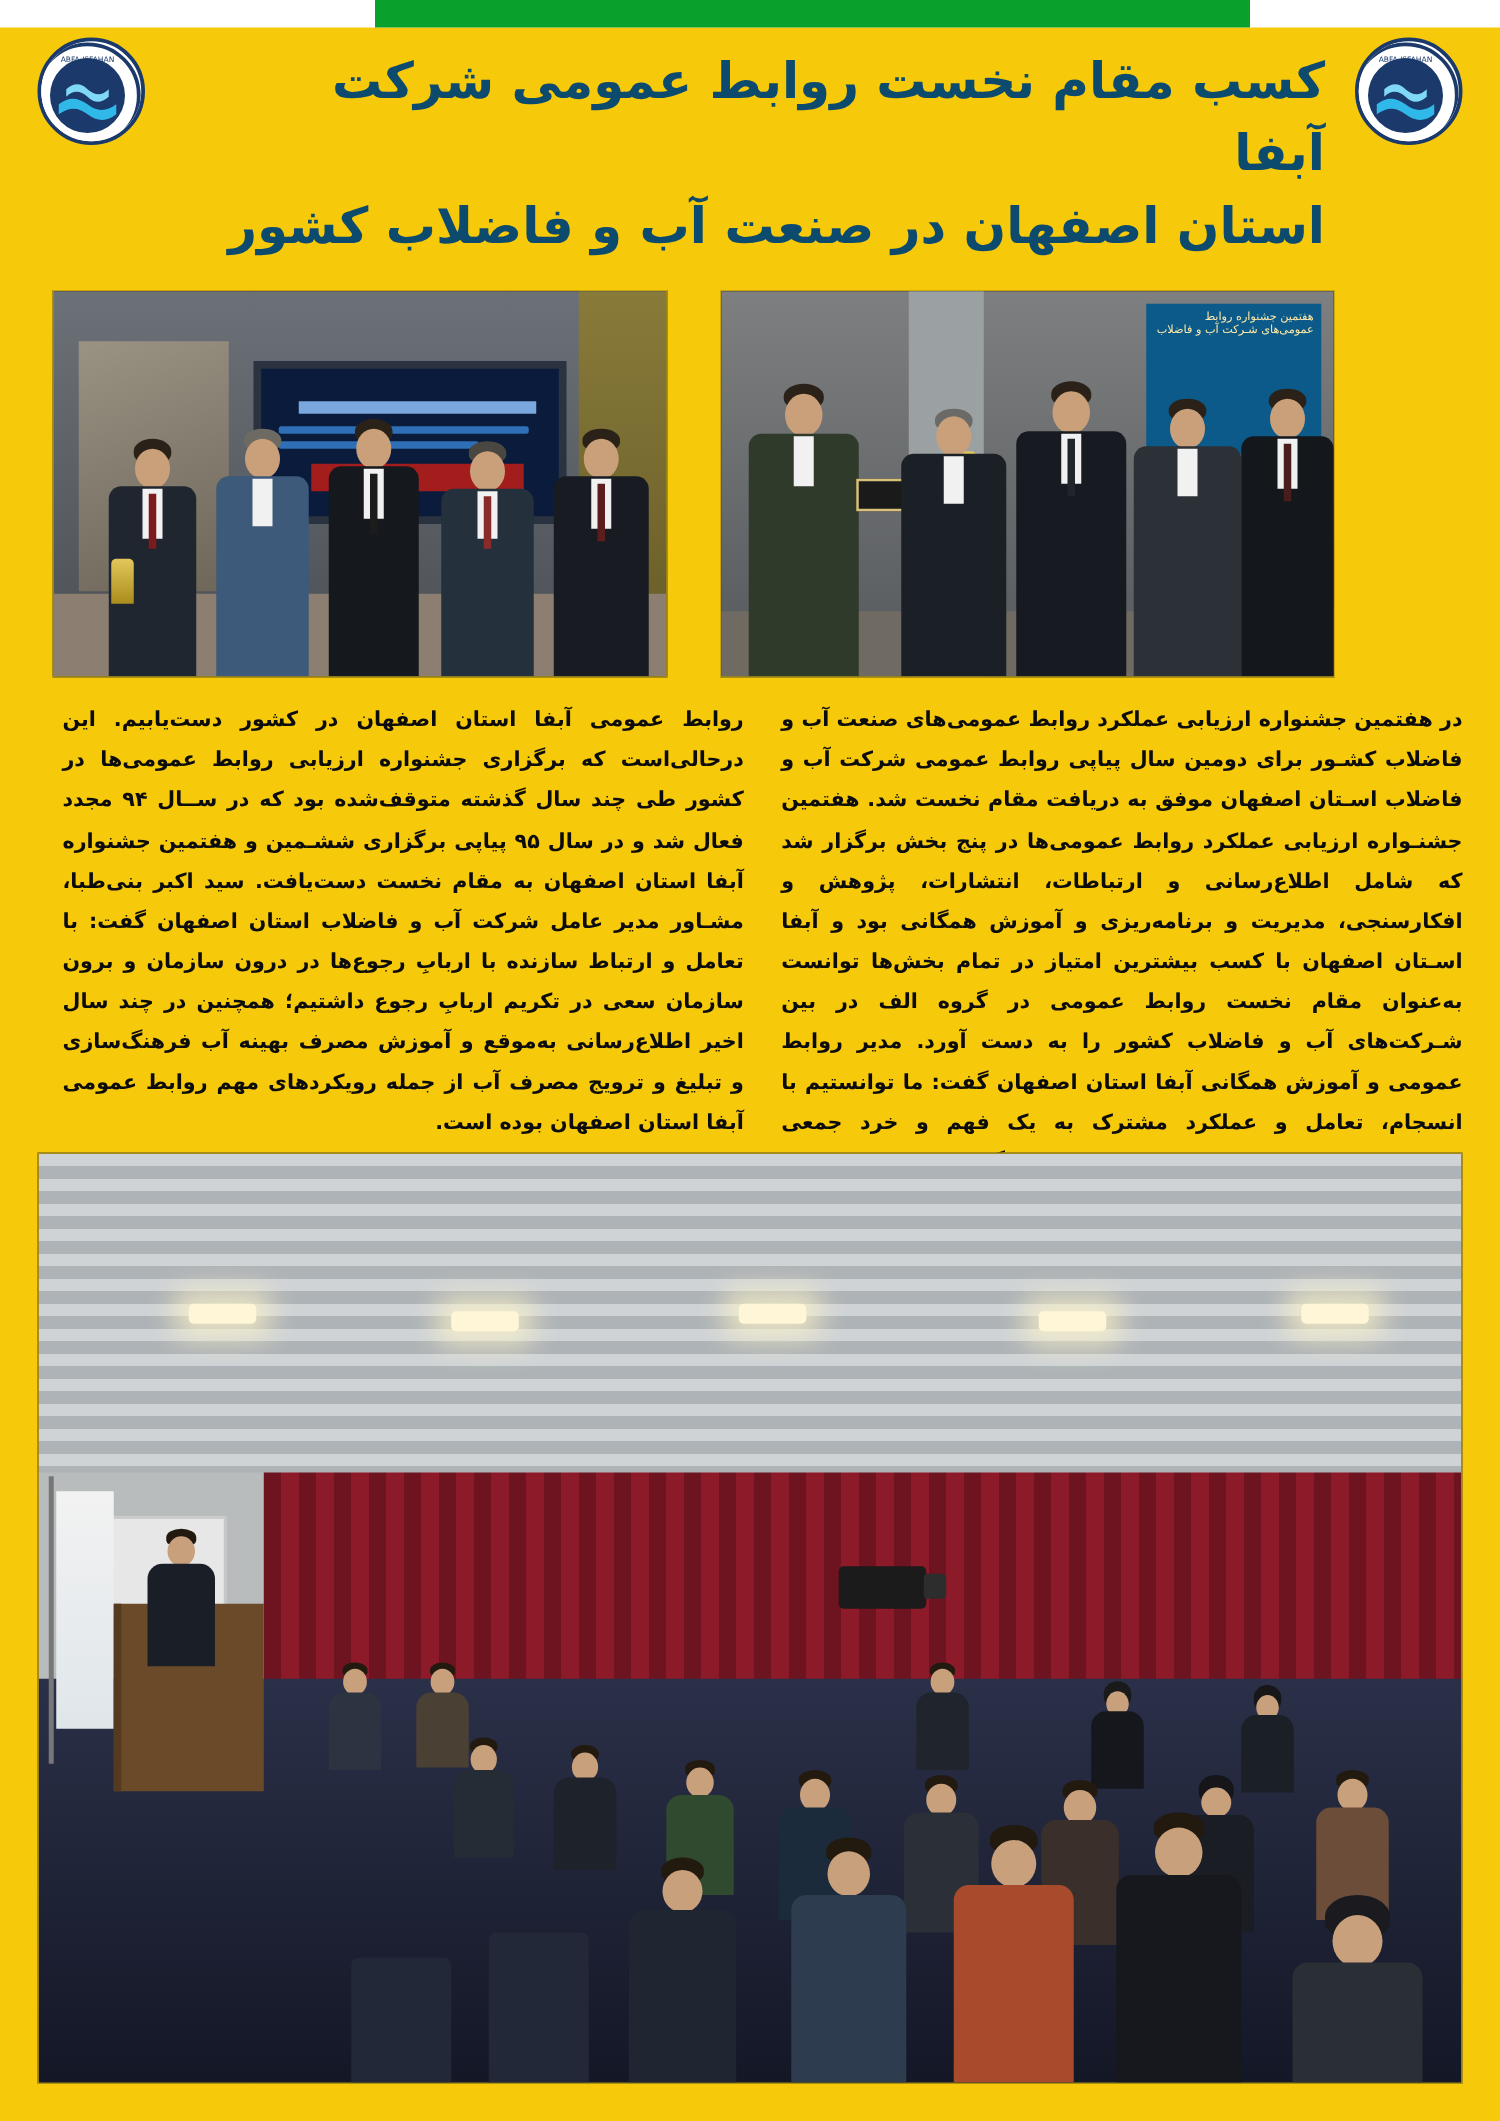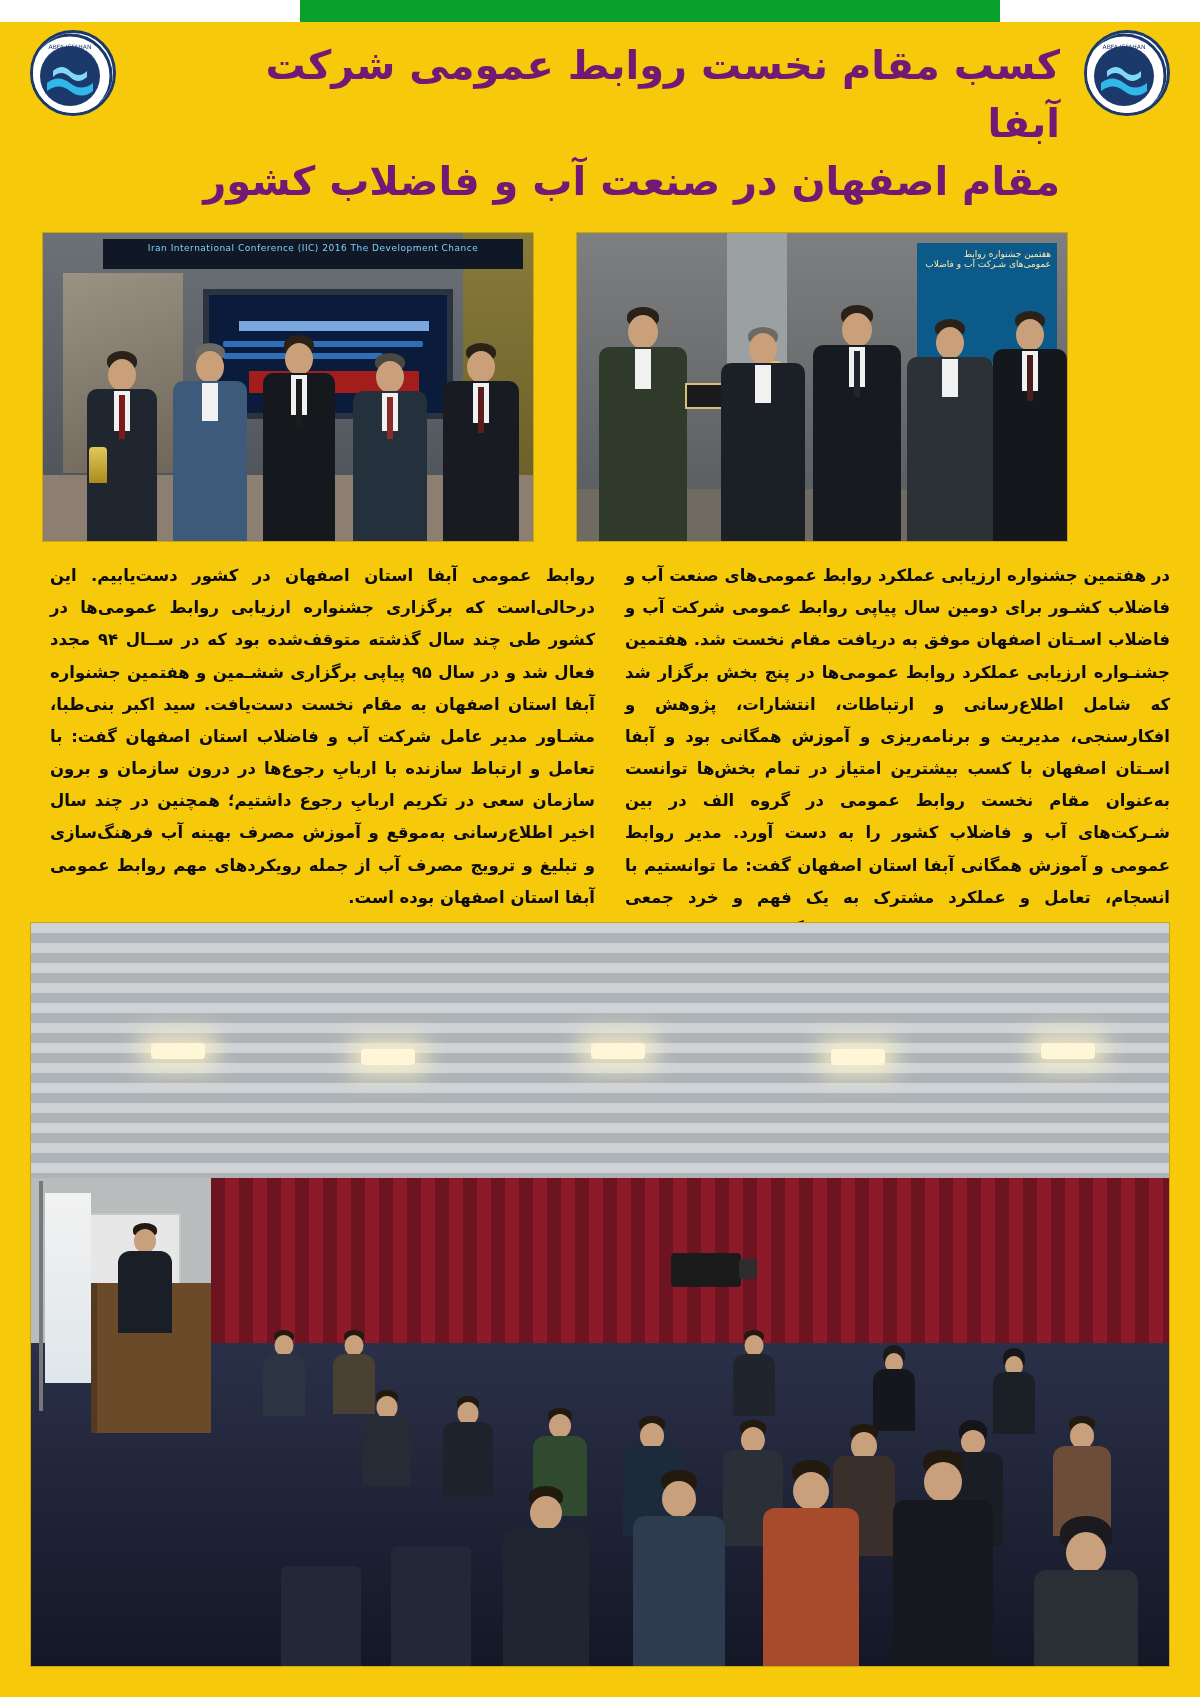--- a/index.html
+++ b/index.html
@@ -46,21 +46,21 @@
   .logo svg { display: block; }
 
   
   .headline {
     position: absolute;
     top: 36px;
     right: 140px;
     width: 880px;
     text-align: right;
     direction: rtl;
-    color: #701a75;
+    color: #0c4a6e;
     font-weight: bold;
     font-size: 40px;
     line-height: 1.45;
     letter-spacing: -0.5px;
     margin-left: 45px;
   }
   .headline .l2 { display: block; }
 
   
   .photo {
@@ -179,29 +179,28 @@
       <circle cx="43" cy="43" r="41" fill="#ffffff" stroke="#1b3a6b" stroke-width="3"></circle>
       <circle cx="43" cy="43" r="30" fill="#1b3a6b"></circle>
       <path d="M20 50 q11 -9 23 0 q11 9 23 0 v8 q-11 9 -23 0 q-11 -9 -23 0 z" fill="#2fb8e8"></path>
       <path d="M26 38 q9 -8 17 0 q9 8 17 0 v6 q-9 8 -17 0 q-9 -8 -17 0 z" fill="#7fd8f5"></path>
       <text x="43" y="16" font-size="6" fill="#1b3a6b" text-anchor="middle" font-family="DejaVu Sans">ABFA ISFAHAN</text>
     </svg>
   </div>
 
   <div class="headline">
     <span class="l1">کسب مقام نخست روابط عمومی شرکت آبفا</span>
-    <span class="l2">مقام اصفهان در صنعت آب و فاضلاب کشور</span>
+    <span class="l2">استان اصفهان در صنعت آب و فاضلاب کشور</span>
   </div>
 
   <div class="photo" id="photo-left">
     <div class="scene">
       <div class="wall-dark"></div>
       <div class="curtain-gold"></div>
       <div class="stone"></div>
-      <div class="banner">Iran International Conference (IIC) 2016   The Development Chance</div>
       <div class="screen">
         <div class="s-title"></div>
         <div class="s-line" style="top:46px; width:200px;"></div>
         <div class="s-line" style="top:58px; width:160px;"></div>
         <div class="s-red"></div>
       </div>
       <div class="floor"></div>
 
       <div class="man" style="left:40px; width:78px; height:190px;">
         <div class="hair" style="top:0; width:30px; height:20px;"></div>

